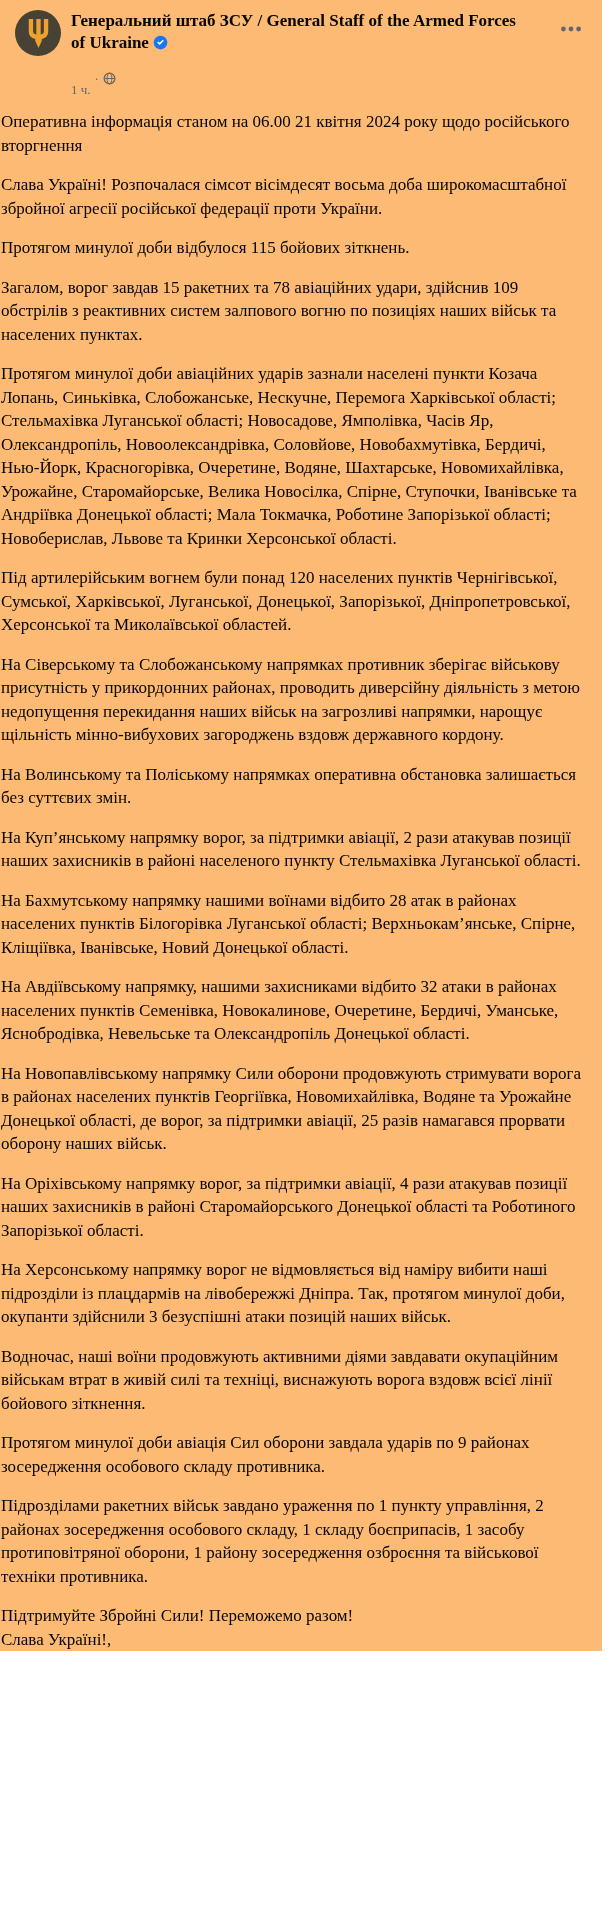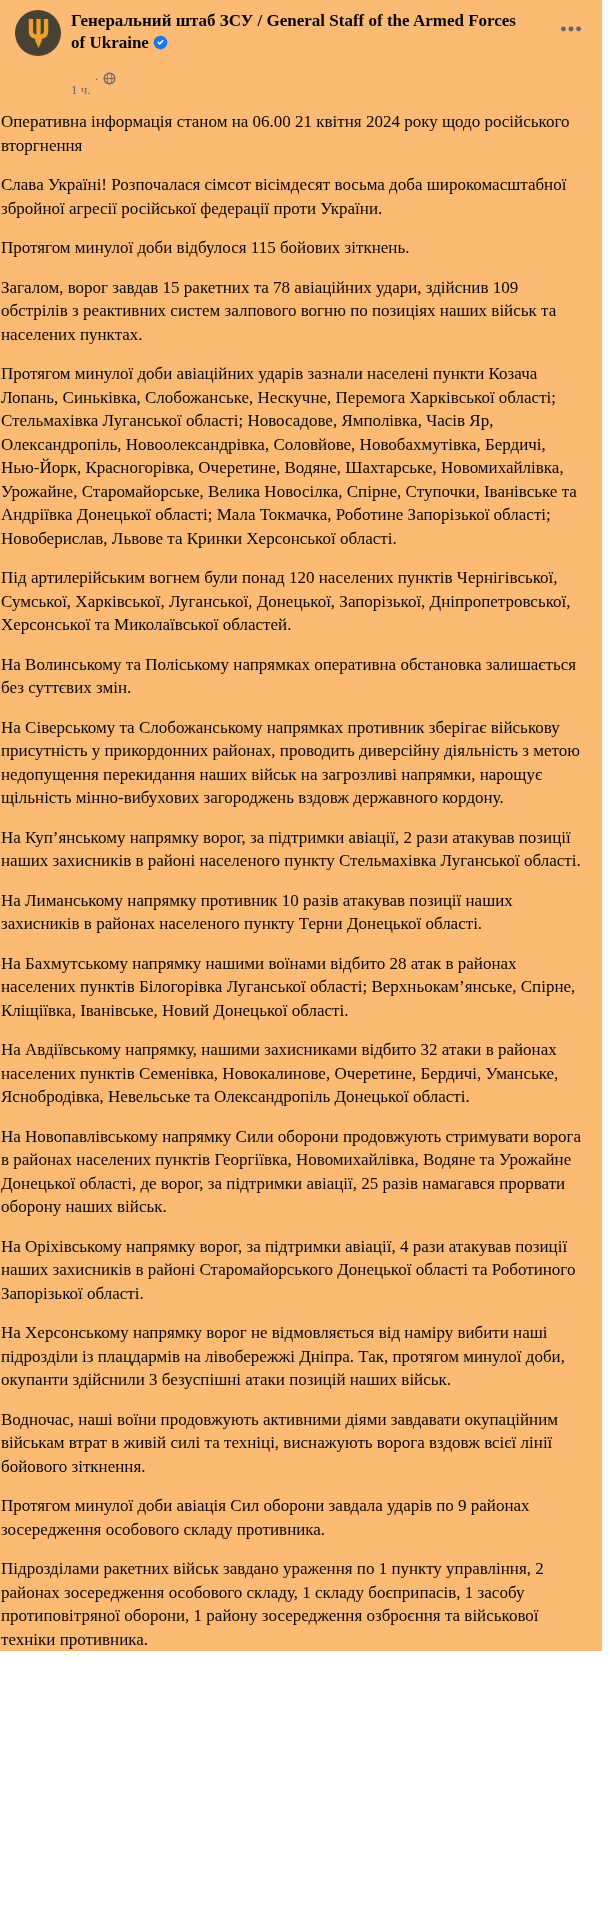--- a/index.html
+++ b/index.html
@@ -115,27 +115,28 @@
 
   </div>
 
   <div class="post-body">
       <div class="post-paragraph">Оперативна інформація станом на 06.00 21 квітня 2024 року щодо російського вторгнення</div>
       <div class="post-paragraph">Слава Україні! Розпочалася сімсот вісімдесят восьма доба широкомасштабної збройної агресії російської федерації проти України.</div>
       <div class="post-paragraph">Протягом минулої доби відбулося 115 бойових зіткнень.</div>
       <div class="post-paragraph">Загалом, ворог завдав 15 ракетних та 78 авіаційних удари, здійснив 109  обстрілів з реактивних систем залпового вогню по позиціях наших військ та населених пунктах.</div>
       <div class="post-paragraph">Протягом минулої доби авіаційних ударів зазнали населені пункти Козача Лопань, Синьківка, Слобожанське, Нескучне, Перемога Харківської області; Стельмахівка Луганської області; Новосадове, Ямполівка, Часів Яр, Олександропіль, Новоолександрівка, Соловйове, Новобахмутівка, Бердичі, Нью-Йорк, Красногорівка, Очеретине, Водяне, Шахтарське, Новомихайлівка, Урожайне, Старомайорське, Велика Новосілка, Спірне, Ступочки, Іванівське та Андріївка Донецької області; Мала Токмачка, Роботине Запорізької області; Новоберислав, Львове та Кринки Херсонської області.</div>
       <div class="post-paragraph">Під артилерійським вогнем були понад 120 населених пунктів Чернігівської, Сумської, Харківської, Луганської, Донецької, Запорізької, Дніпропетровської, Херсонської та Миколаївської областей.</div>
+      <div class="post-paragraph">На Сіверському та Слобожанському напрямках противник зберігає військову присутність у прикордонних районах, проводить диверсійну діяльність з метою недопущення перекидання наших військ на загрозливі напрямки, нарощує щільність мінно-вибухових загороджень вздовж державного кордону.</div>
       <div class="post-paragraph">На Волинському та Поліському напрямках оперативна обстановка залишається без суттєвих змін.</div>
-      <div class="post-paragraph">На Сіверському та Слобожанському напрямках противник зберігає військову присутність у прикордонних районах, проводить диверсійну діяльність з метою недопущення перекидання наших військ на загрозливі напрямки, нарощує щільність мінно-вибухових загороджень вздовж державного кордону.</div>
       <div class="post-paragraph">На Куп’янському напрямку ворог, за підтримки авіації, 2 рази атакував позиції наших захисників в районі населеного пункту Стельмахівка Луганської області.</div>
-      <div class="post-paragraph">На Лиманському напрямку противник 10 разів атакував позиції наших захисників в районах населеного пункту Терни Донецької області.</div>
       <div class="post-paragraph">На Бахмутському напрямку нашими воїнами відбито 28 атак в районах населених пунктів Білогорівка Луганської області; Верхньокам’янське, Спірне, Кліщіївка, Іванівське, Новий Донецької області.</div>
       <div class="post-paragraph">На Авдіївському напрямку, нашими захисниками відбито 32 атаки в районах населених пунктів Семенівка, Новокалинове, Очеретине, Бердичі, Уманське, Яснобродівка, Невельське та Олександропіль Донецької області.</div>
       <div class="post-paragraph">На Новопавлівському напрямку Сили оборони продовжують стримувати ворога в районах населених пунктів Георгіївка, Новомихайлівка, Водяне та Урожайне Донецької області, де ворог, за підтримки авіації, 25 разів намагався прорвати оборону наших військ.</div>
       <div class="post-paragraph">На Оріхівському напрямку ворог, за підтримки авіації, 4 рази атакував позиції наших захисників в районі Старомайорського Донецької області та Роботиного Запорізької області.</div>
       <div class="post-paragraph">На Херсонському напрямку ворог не відмовляється від наміру вибити наші підрозділи із плацдармів на лівобережжі Дніпра. Так, протягом минулої доби, окупанти здійснили 3 безуспішні атаки позицій наших військ.</div>
       <div class="post-paragraph">Водночас, наші воїни продовжують активними діями завдавати окупаційним військам втрат в живій силі та техніці, виснажують ворога вздовж всієї лінії бойового зіткнення.</div>
       <div class="post-paragraph">Протягом минулої доби авіація Сил оборони завдала ударів по 9 районах зосередження особового складу противника.</div>
       <div class="post-paragraph">Підрозділами ракетних військ завдано ураження по 1 пункту управління, 2 районах зосередження особового складу, 1 складу боєприпасів, 1 засобу протиповітряної оборони, 1 району зосередження озброєння та військової техніки противника.</div>
+      <div class="post-paragraph">Підтримуйте Збройні Сили! Переможемо разом!
+Слава Україні!,</div>
     </div>
 
 </div>
 
 </body></html>

